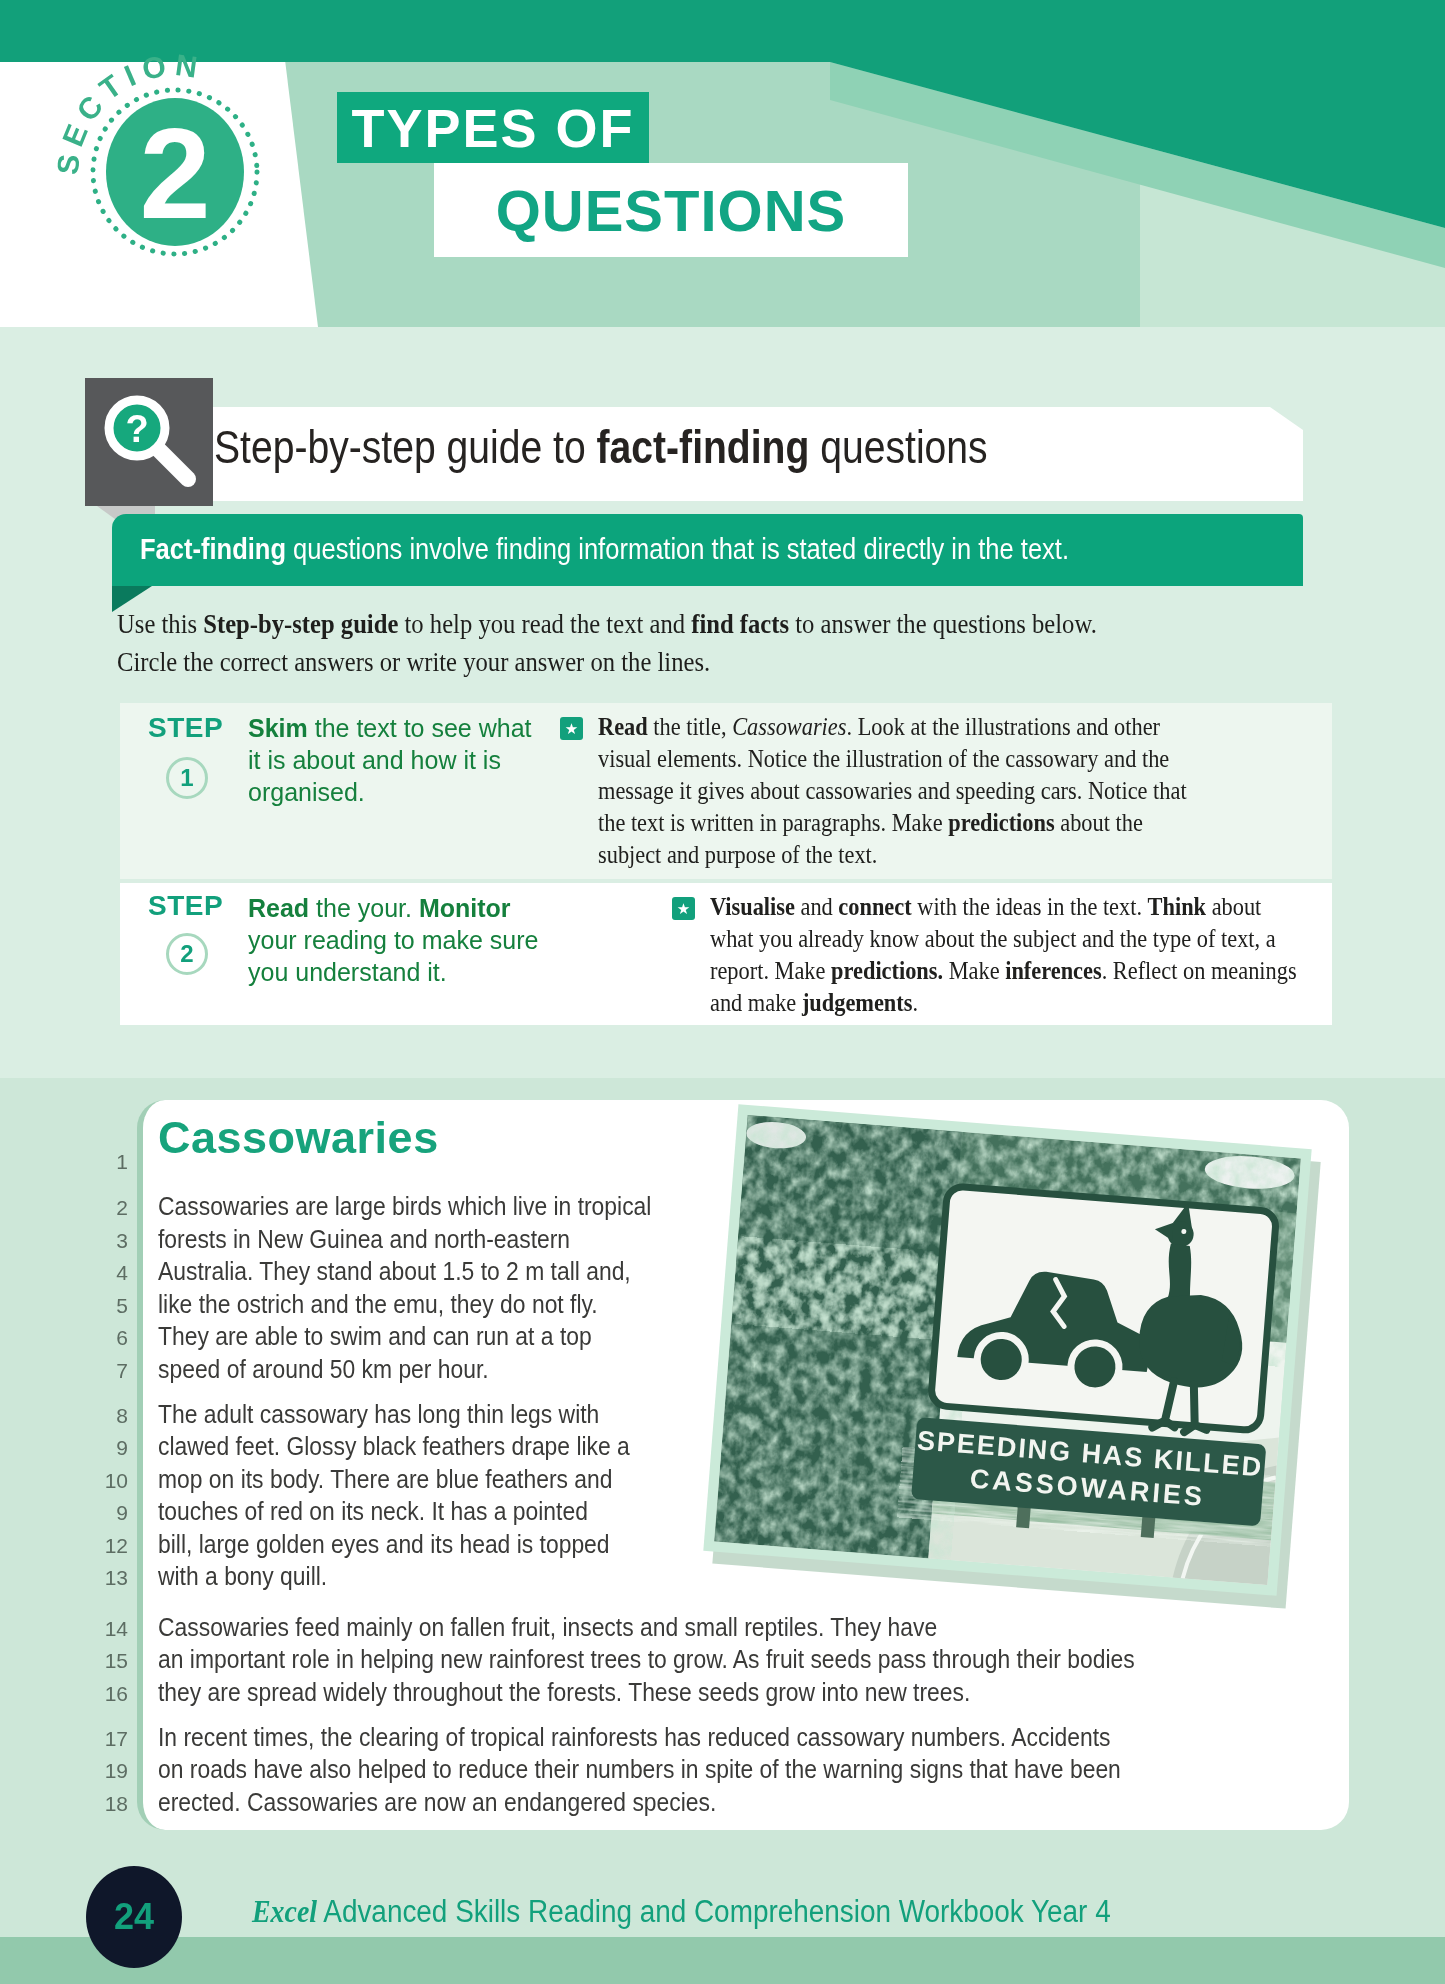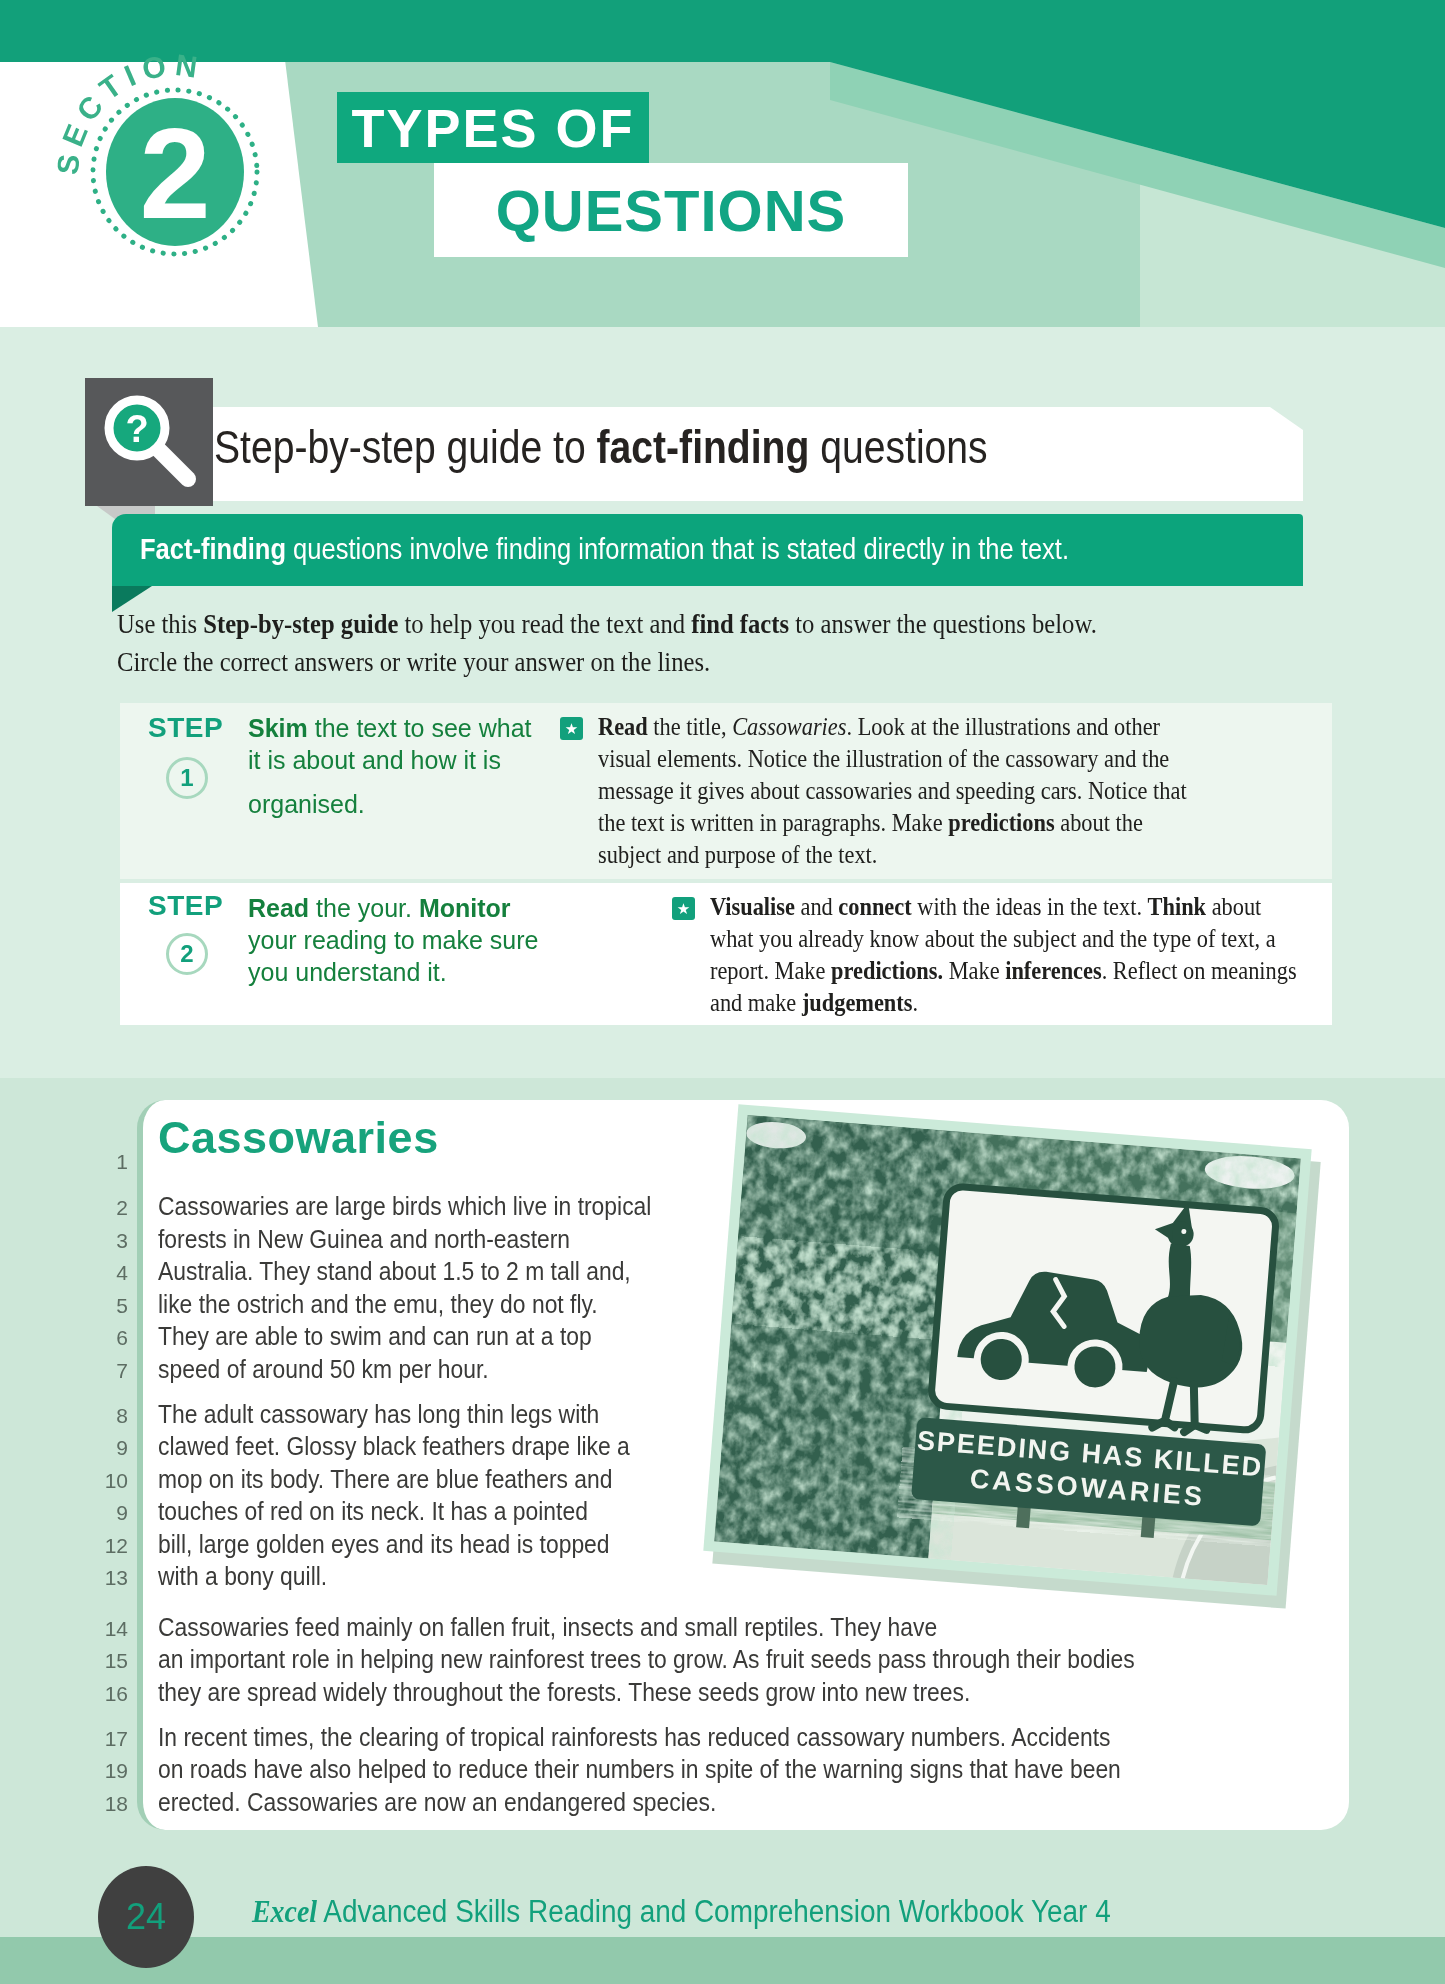--- a/index.html
+++ b/index.html
@@ -53,23 +53,23 @@
          border-left:6px solid #a2cfb6;border-radius:28px;}
   .p-title{position:absolute;left:158px;top:1112px;font-size:45px;font-weight:bold;color:#17a37c;
            letter-spacing:.5px;}
   .ln{position:absolute;left:80px;width:48px;text-align:right;font-size:21px;color:#5d6d63;}
   .p-line{position:absolute;left:158px;font-size:26px;color:#3a3a38;white-space:nowrap;
           transform:scaleX(.88);transform-origin:0 0;}
   .photo{position:absolute;left:720px;top:1126px;width:575px;height:448px;background:#cbead9;
          transform:rotate(4.5deg);box-shadow:10px 12px 0 rgba(150,188,163,.55);}
   
   .foot-band{position:absolute;left:0;top:1937px;width:1445px;height:47px;background:#92c9ac;}
-  .page-bubble{position:absolute;left:98px;top:1866px;width:96px;height:102px;border-radius:50%;
-               background:#404040;display:flex;align-items:center;justify-content:center;
-               color:#12a07c;font-size:36px;font-weight:normal;}
+  .page-bubble{position:absolute;left:86px;top:1866px;width:96px;height:102px;border-radius:50%;
+               background:#0f172a;display:flex;align-items:center;justify-content:center;
+               color:#12a07c;font-size:36px;font-weight:bold;}
   .foot-text{position:absolute;left:252px;top:1894px;font-size:31px;color:#12a07c;white-space:nowrap;
              transform:scaleX(.9);transform-origin:0 0;}
 </style>
 </head>
 <body>
 
 <div id="page">
 
   <div class="band-light"></div>
   <div class="band-lighter"></div>
@@ -116,21 +116,21 @@
   <div class="strip-text"><span style="font-weight: bold;">Fact-finding</span><span> questions involve finding information that is stated directly in the text.</span></div>
 
   <div class="intro-line" style="left:117px;top:608px;"><span>Use this </span><span style="font-weight: bold;">Step-by-step guide</span><span> to help you read the text and </span><span style="font-weight: bold;">find facts</span><span> to answer the questions below.</span></div>
   <div class="intro-line" style="left:117px;top:646px;"><span>Circle the correct answers or write your answer on the lines.</span></div>
 
   <div class="step-box" style="top:703px;height:176px;background:#edf6ef;"></div>
   <div class="step-label" style="left:148px;top:712px;">STEP</div>
   <div class="stepnum" style="left:166px;top:757px;">1</div>
   <div class="t-line" style="left:248px;top:714px;"><span style="font-weight: bold;">Skim</span><span> the text to see what</span></div>
   <div class="t-line" style="left:248px;top:746px;"><span>it is about and how it is</span></div>
-  <div class="t-line" style="left:248px;top:778px;margin-top:12px;"><span>organised.</span></div>
+  <div class="t-line" style="left:248px;top:778px;"><span>organised.</span></div>
   <div class="star" style="left:560px;top:717px;">★</div>
   <div class="s-line" style="left:598px;top:712px;"><span style="font-weight: bold;">Read</span><span> the title, </span><span style="font-style: italic;">Cassowaries</span><span>. Look at the illustrations and other</span></div>
   <div class="s-line" style="left:598px;top:744px;"><span>visual elements. Notice the illustration of the cassowary and the</span></div>
   <div class="s-line" style="left:598px;top:776px;"><span>message it gives about cassowaries and speeding cars. Notice that</span></div>
   <div class="s-line" style="left:598px;top:808px;"><span>the text is written in paragraphs. Make </span><span style="font-weight: bold;">predictions</span><span> about the</span></div>
   <div class="s-line" style="left:598px;top:840px;"><span>subject and purpose of the text.</span></div>
 
   <div class="step-box" style="top:883px;height:142px;background:#ffffff;"></div>
   <div class="step-label" style="left:148px;top:890px;">STEP</div>
   <div class="stepnum" style="left:166px;top:933px;">2</div>

